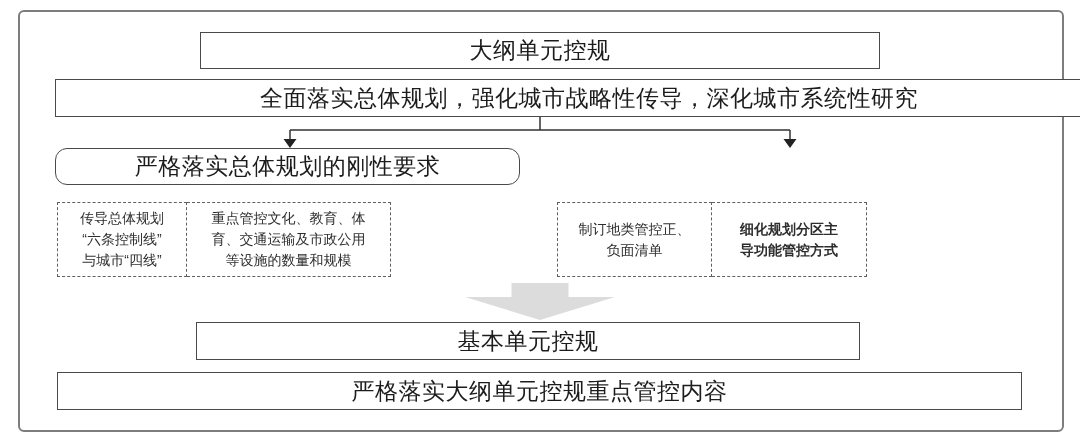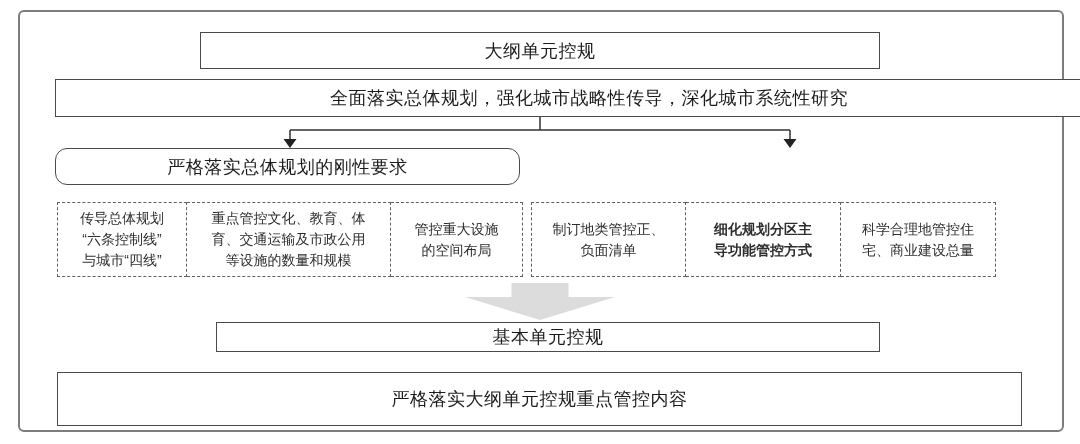--- a/index.html
+++ b/index.html
@@ -2,30 +2,30 @@
 <html><head>
 <meta charset="utf-8">
 <style>
   html,body{margin:0;padding:0;background:#ffffff;}
   body{font-family:"Liberation Sans","DejaVu Sans",sans-serif;color:#1f1f1f;}
   .stage{position:relative;width:1080px;height:444px;background:#ffffff;overflow:hidden;}
   .frame{position:absolute;left:18px;top:10px;width:1046px;height:422px;
          border:2px solid #7d7d7d;border-radius:6px;box-sizing:border-box;}
   .box{position:absolute;box-sizing:border-box;border:1.5px solid #4a4a4a;
        background:#ffffff;display:flex;align-items:center;justify-content:center;
-       font-size:18px;letter-spacing:0.5px;color:#1c1c1c;text-align:center;}
+       font-size:23px;letter-spacing:0.5px;color:#1c1c1c;text-align:center;}
   .box1{left:200px;top:32px;width:680px;height:37px;}
   .box2{left:55px;top:79px;width:1068px;height:38px;}
   .headerL{left:55px;top:148px;width:465px;height:37px;border-radius:12px;}
   .headerR{left:557px;top:148px;width:465px;height:37px;}
-  .box3{left:216px;top:322px;width:664px;height:30px;}
-  .box4{left:57px;top:372px;width:965px;height:54px;}
+  .box3{left:196px;top:322px;width:664px;height:38px;}
+  .box4{left:57px;top:372px;width:965px;height:38px;}
   .subgroup{position:absolute;top:202px;height:75px;display:flex;box-sizing:border-box;}
   .subgroup-left{left:57px;width:466px;}
-  .subgroup-right{left:531px;width:465px;}
+  .subgroup-right{left:557px;width:465px;}
   .subcell{box-sizing:border-box;border:1px dashed #606060;display:flex;align-items:center;
            justify-content:center;text-align:center;font-size:14px;line-height:1.5;
            color:#2e2e2e;white-space:pre-line;padding:2px 4px;}
   .subcell + .subcell{border-left:none;}
   .cL1{width:130px;} .cL2{width:204px;text-align:center;} .cL3{width:132px;}
   .cR1{width:155px;} .cR2{width:155px;font-weight:bold;} .cR3{width:155px;}
   .connectors{position:absolute;left:0;top:0;width:1080px;height:444px;pointer-events:none;}
   .bigarrow{position:absolute;left:465px;top:283px;width:150px;height:37px;background:#dcdcdc;
             clip-path:polygon(31% 0,69% 0,69% 38%,100% 38%,50% 100%,0 38%,31% 38%);}
 </style>
@@ -49,31 +49,27 @@
   <div class="box headerL">严格落实总体规划的刚性要求</div>
 
 
   <div class="subgroup subgroup-left">
     <div class="subcell cL1">传导总体规划
 “六条控制线”
 与城市“四线”</div>
     <div class="subcell cL2">重点管控文化、教育、体
 育、交通运输及市政公用
 等设施的数量和规模</div>
-    <div class="subcell cL3">管控重大设施
-的空间布局</div>
   </div>
 
   <div class="subgroup subgroup-right">
     <div class="subcell cR1">制订地类管控正、
 负面清单</div>
     <div class="subcell cR2">细化规划分区主
 导功能管控方式</div>
-    <div class="subcell cR3">科学合理地管控住
-宅、商业建设总量</div>
   </div>
 
   <div class="bigarrow"></div>
 
   <div class="box box3">基本单元控规</div>
 
   <div class="box box4">严格落实大纲单元控规重点管控内容</div>
 
 </div>
 

